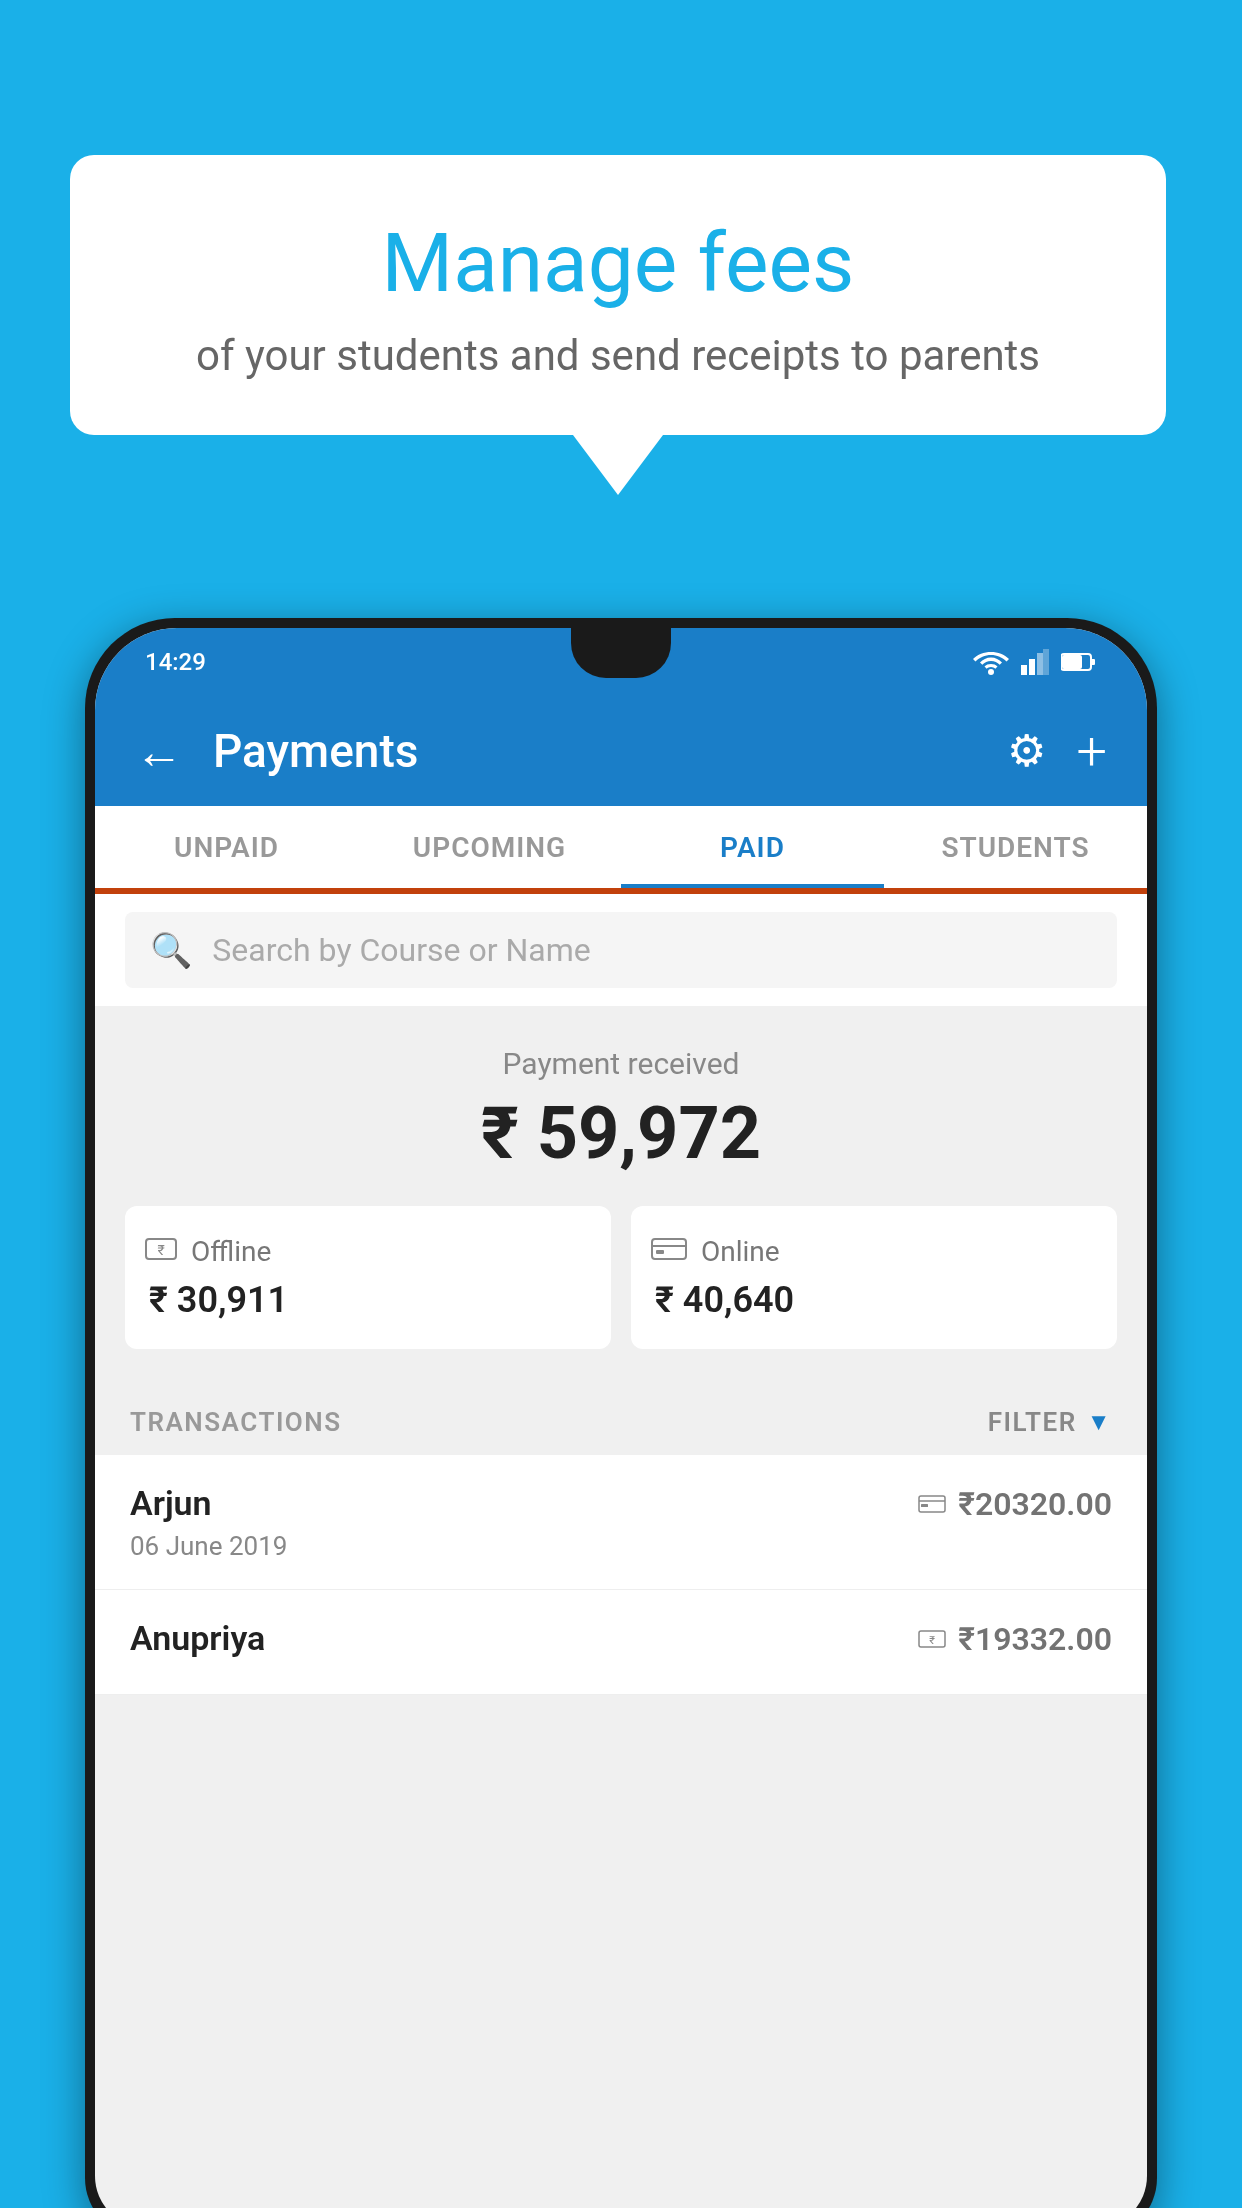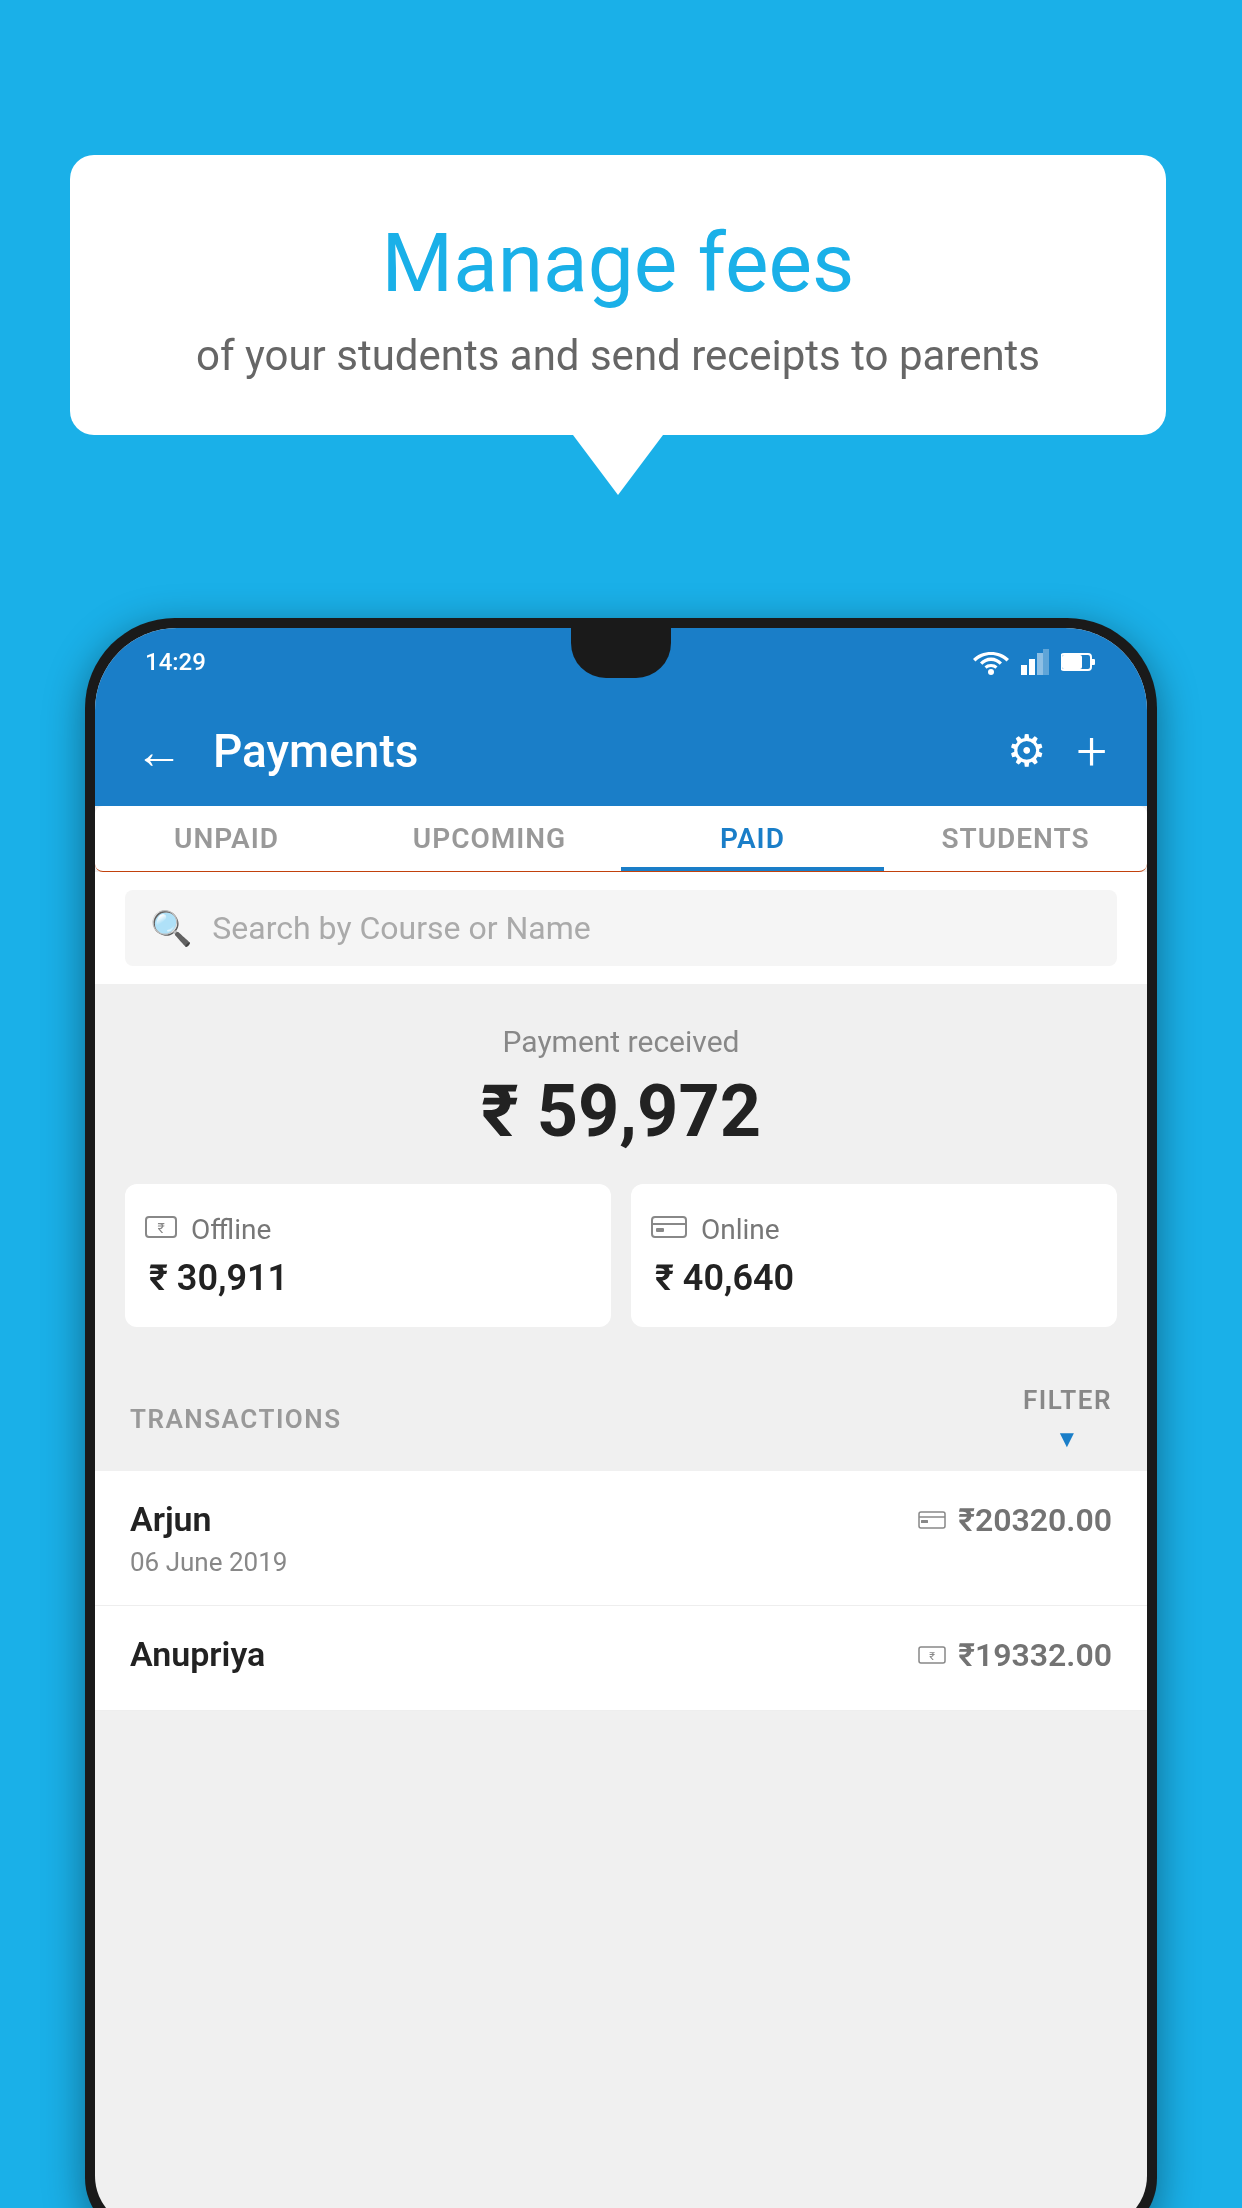--- a/index.html
+++ b/index.html
@@ -147,23 +147,22 @@
     .plus-icon {
       color: white;
       font-size: 54px;
       font-weight: 300;
     }
 
     
     .tabs {
       background: white;
       display: flex;
-      height: 66px;
-      border-bottom: 1px solid #c2410c;
-      border-radius: 8px;
+      height: 88px;
+      border-bottom: 6px solid #c2410c;
     }
 
     .tab {
       flex: 1;
       display: flex;
       align-items: center;
       justify-content: center;
       font-size: 28px;
       font-weight: 600;
       color: #999;
@@ -284,21 +283,20 @@
     }
 
     .filter-container {
       display: flex;
       align-items: center;
       gap: 10px;
       color: #888;
       font-size: 26px;
       font-weight: 600;
       letter-spacing: 1.5px;
-      flex-direction: column;
     }
 
     .filter-icon {
       color: #1a7ec8;
       font-size: 24px;
     }
 
     
     .transactions-list {
       background: white;

